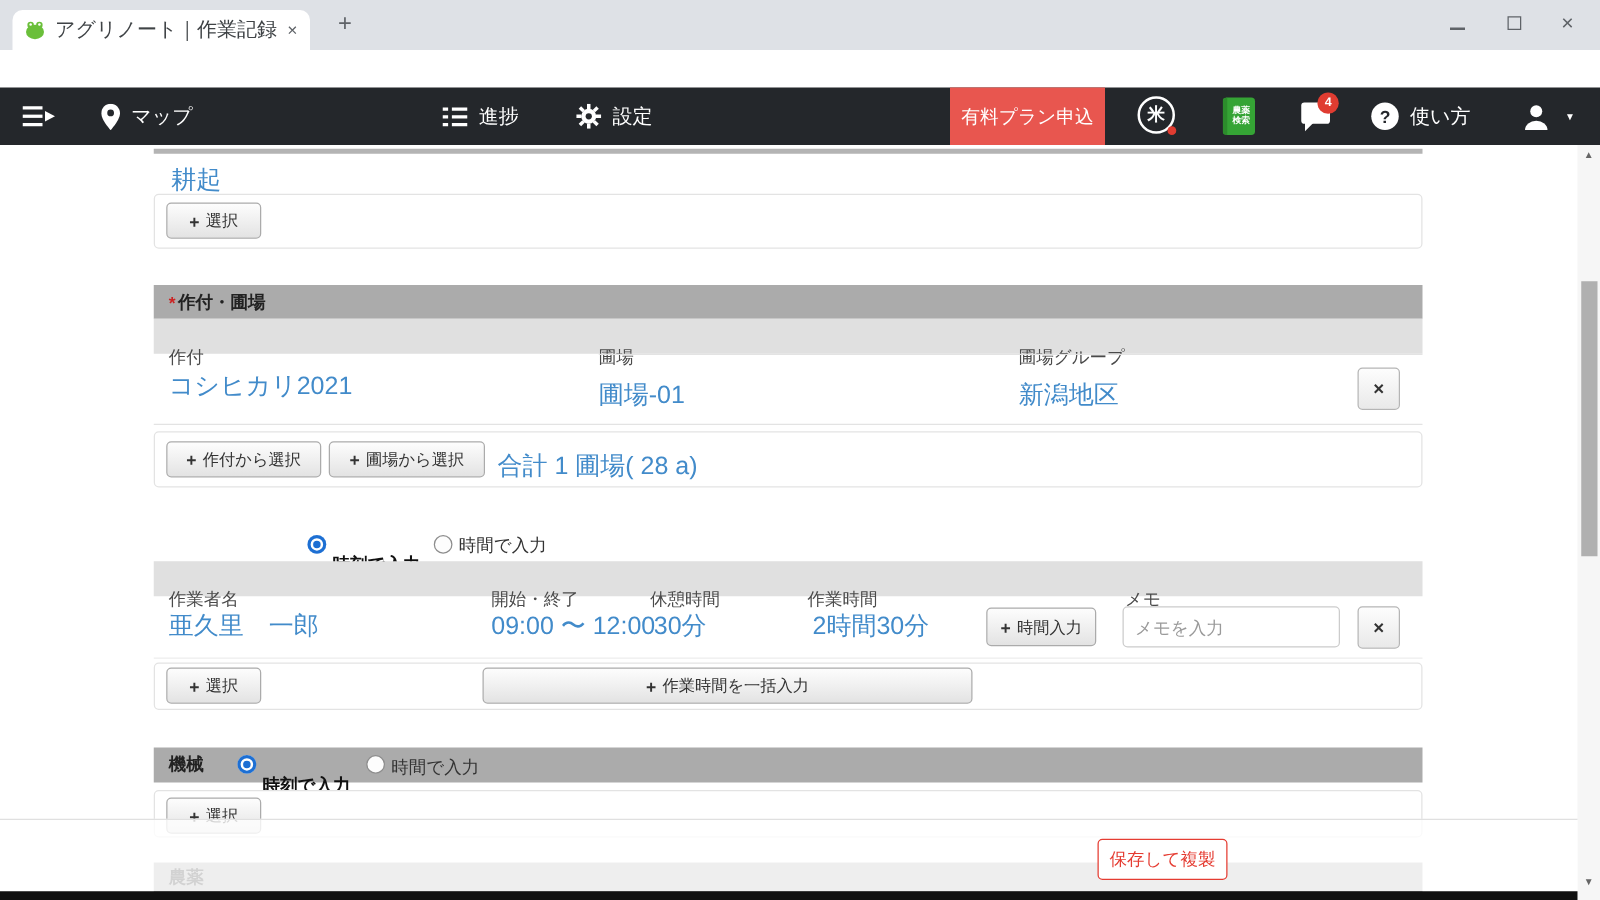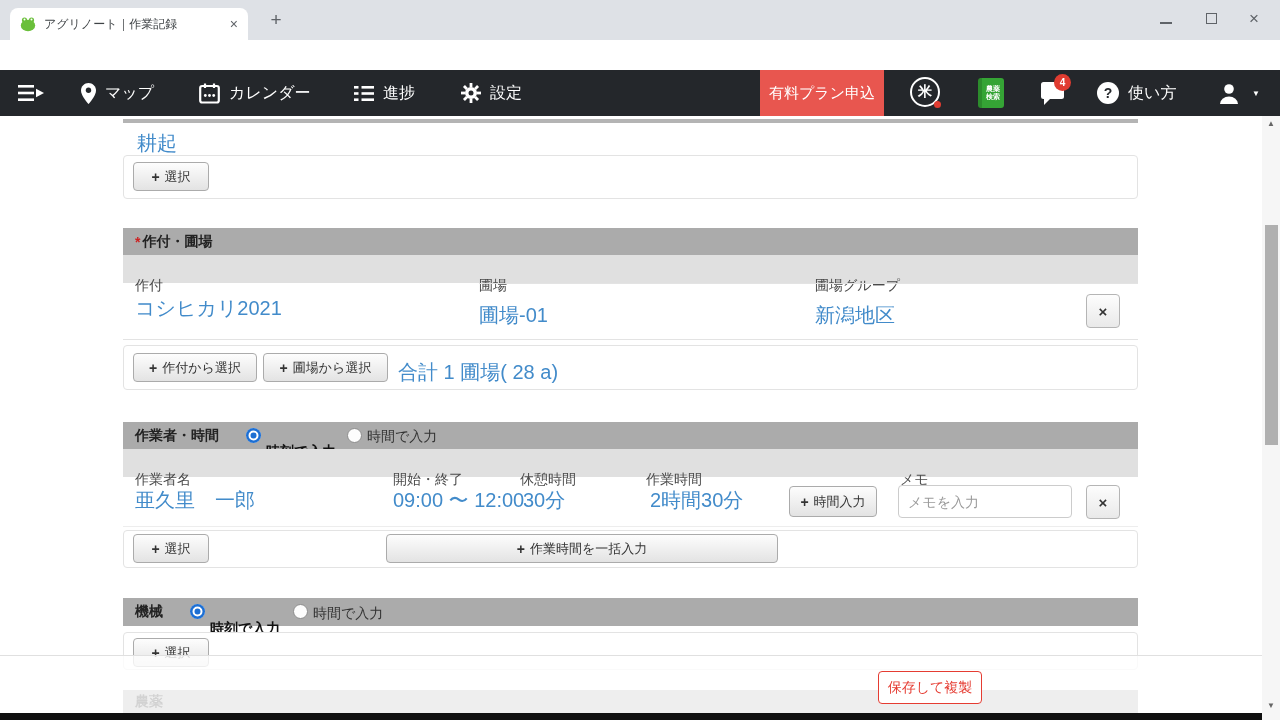--- a/index.html
+++ b/index.html
@@ -5,21 +5,21 @@
   * { box-sizing: border-box; }
   html,body { margin:0; padding:0; }
   body { font-family:"Liberation Sans","DejaVu Sans",sans-serif; }
   .page { position:relative; width:1280px; height:720px; background:#fff; overflow:hidden; }
   .abs { position:absolute; }
 
   
   .tabbar { position:absolute; left:0; top:0; width:1280px; height:40px; background:#dee1e6; }
   .tab { position:absolute; left:10px; top:8px; width:238px; height:32px; background:#fff;
          border-radius:8px 8px 0 0; display:flex; align-items:center; padding:0 10px; gap:8px; }
-  .tab-title { font-size:12px; color:#3f4346; white-space:nowrap; overflow:hidden; flex:1; }
+  .tab-title { font-size:16px; color:#3f4346; white-space:nowrap; overflow:hidden; flex:1; }
   .tab-close { font-size:14px; color:#5f6368; }
   .newtab { position:absolute; left:262px; top:6px; width:28px; height:28px; display:flex;
             align-items:center; justify-content:center; font-size:19px; color:#5f6368; }
   .win-min { position:absolute; left:1160px; top:22px; width:12px; height:2px; background:#5f6368; }
   .win-max { position:absolute; left:1206px; top:13px; width:11px; height:11px; border:1.5px solid #5f6368; }
   .win-close { position:absolute; left:1249px; top:9px; font-size:17px; color:#5f6368; }
 
   .toolbar { position:absolute; left:0; top:40px; width:1280px; height:30px; background:#fff; }
   .navbtn { position:absolute; top:45px; width:20px; height:20px; }
   .urlpill { position:absolute; left:108px; top:42px; width:1048px; height:26px; border-radius:13px;
@@ -167,33 +167,20 @@
     </div>
     <div class="navitem" style="left:81px;">
       <span style="display:flex;">
         <svg width="15" height="21" viewBox="0 0 15 21">
             <path d="M7.5 0 C3.4 0 0 3.4 0 7.5 C0 13 7.5 21 7.5 21 S15 13 15 7.5 C15 3.4 11.6 0 7.5 0 Z" fill="#fff"></path>
             <circle cx="7.5" cy="7.3" r="2.7" fill="#24272b"></circle>
           </svg>
       </span>
       <span>マップ</span>
     </div>
-    <div class="navitem" style="left:199px;">
-      <span style="display:flex;">
-        <svg width="21" height="21" viewBox="0 0 21 21">
-            <rect x="1.2" y="3" width="18.6" height="16.5" rx="2" stroke="#fff" stroke-width="2.2" fill="none"></rect>
-            <line x1="6" y1="0.5" x2="6" y2="5" stroke="#fff" stroke-width="2.2"></line>
-            <line x1="15" y1="0.5" x2="15" y2="5" stroke="#fff" stroke-width="2.2"></line>
-            <circle cx="6.3" cy="12.5" r="1.4" fill="#fff"></circle>
-            <circle cx="10.5" cy="12.5" r="1.4" fill="#fff"></circle>
-            <circle cx="14.7" cy="12.5" r="1.4" fill="#fff"></circle>
-          </svg>
-      </span>
-      <span>カレンダー</span>
-    </div>
     <div class="navitem" style="left:354px;">
       <span style="display:flex;">
         <svg width="20" height="17" viewBox="0 0 20 17">
             <rect x="0" y="1" width="4.5" height="2.6" fill="#fff"></rect>
             <rect x="7.5" y="1" width="12.5" height="2.6" fill="#fff"></rect>
             <rect x="0" y="7.2" width="4.5" height="2.6" fill="#fff"></rect>
             <rect x="7.5" y="7.2" width="12.5" height="2.6" fill="#fff"></rect>
             <rect x="0" y="13.4" width="4.5" height="2.6" fill="#fff"></rect>
             <rect x="7.5" y="13.4" width="12.5" height="2.6" fill="#fff"></rect>
           </svg>
@@ -277,23 +264,20 @@
   <button class="gbtn" style="left:133px; top:353px; width:124px; height:29px;">
     <span class="plus">+</span>
     <span>作付から選択</span>
   </button>
   <button class="gbtn" style="left:263px; top:353px; width:125px; height:29px;">
     <span class="plus">+</span>
     <span>圃場から選択</span>
   </button>
   <span class="link abs" style="left:398px; top:359px;">合計 1 圃場( 28 a)</span>
 
-  <div class="sech" style="top:422px;">
-    <span>作業者・時間</span>
-  </div>
   <span class="radio on abs" style="left:246px; top:428px;"></span>
   <span class="rlabel sel" style="left:266px; top:428px;">時刻で入力</span>
   <span class="radio off abs" style="left:347px; top:428px;"></span>
   <span class="rlabel" style="left:367px; top:428px;">時間で入力</span>
 
   <div class="subh" style="top:449px;">
     <span style="left:12px;">作業者名</span>
     <span style="left:270px;">開始・終了</span>
     <span style="left:397px;">休憩時間</span>
     <span style="left:523px;">作業時間</span>

